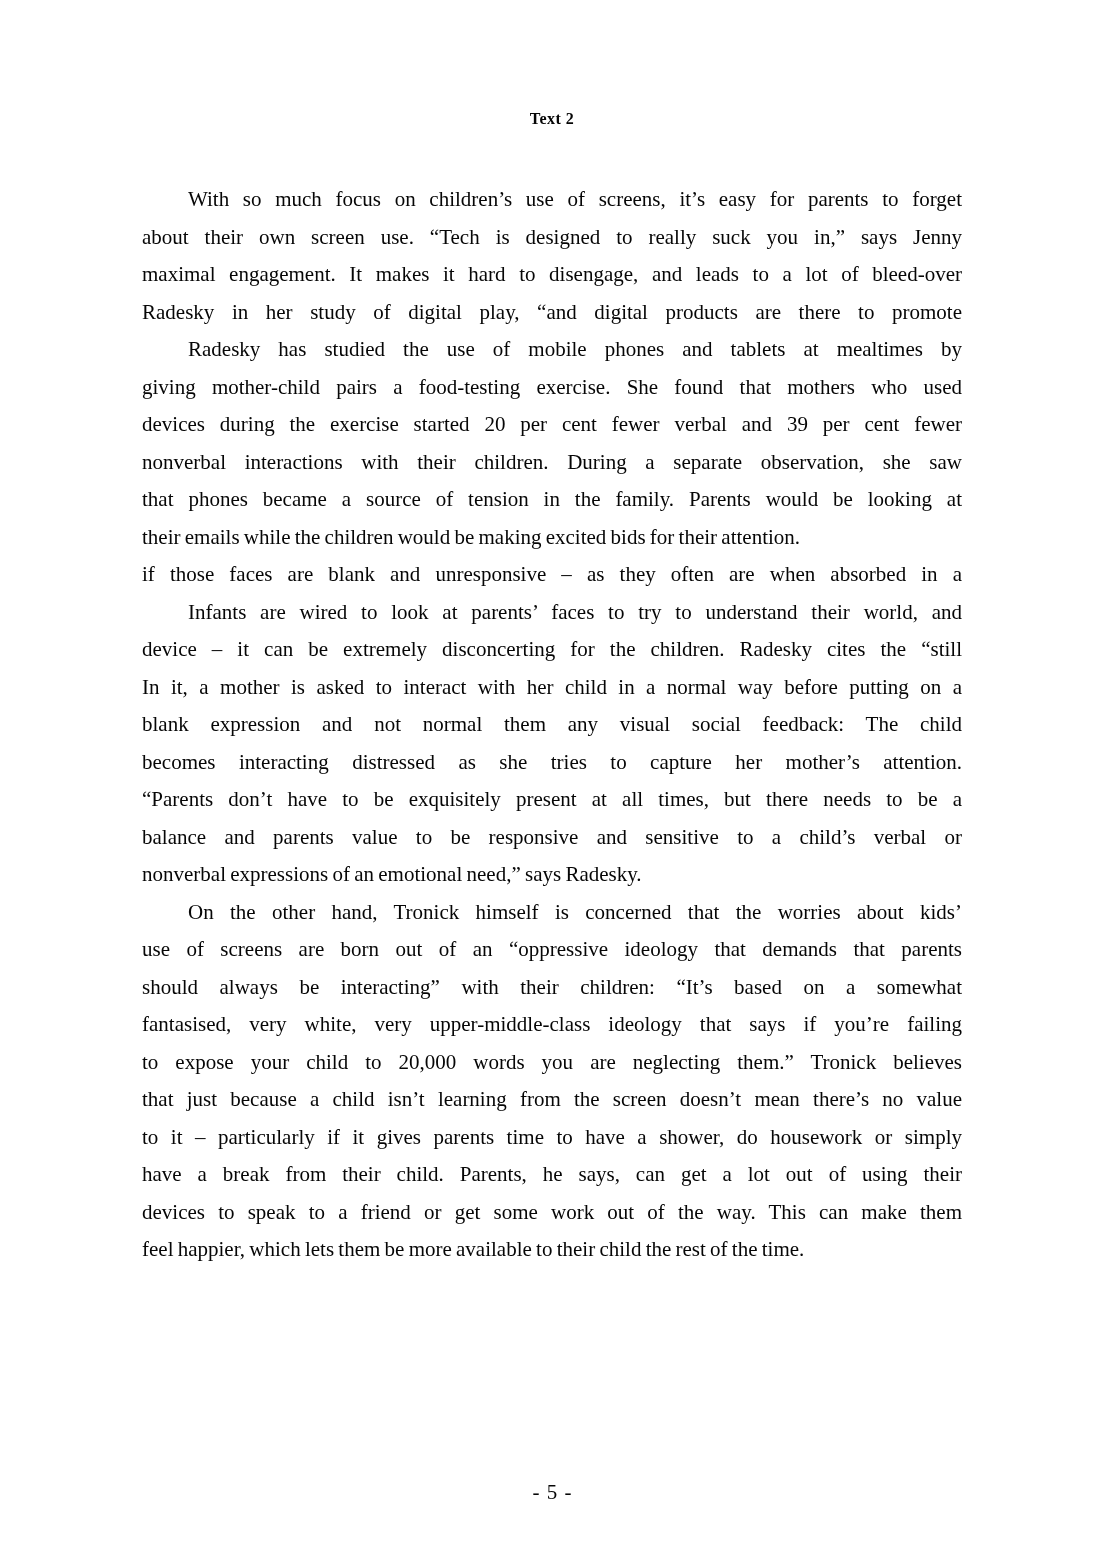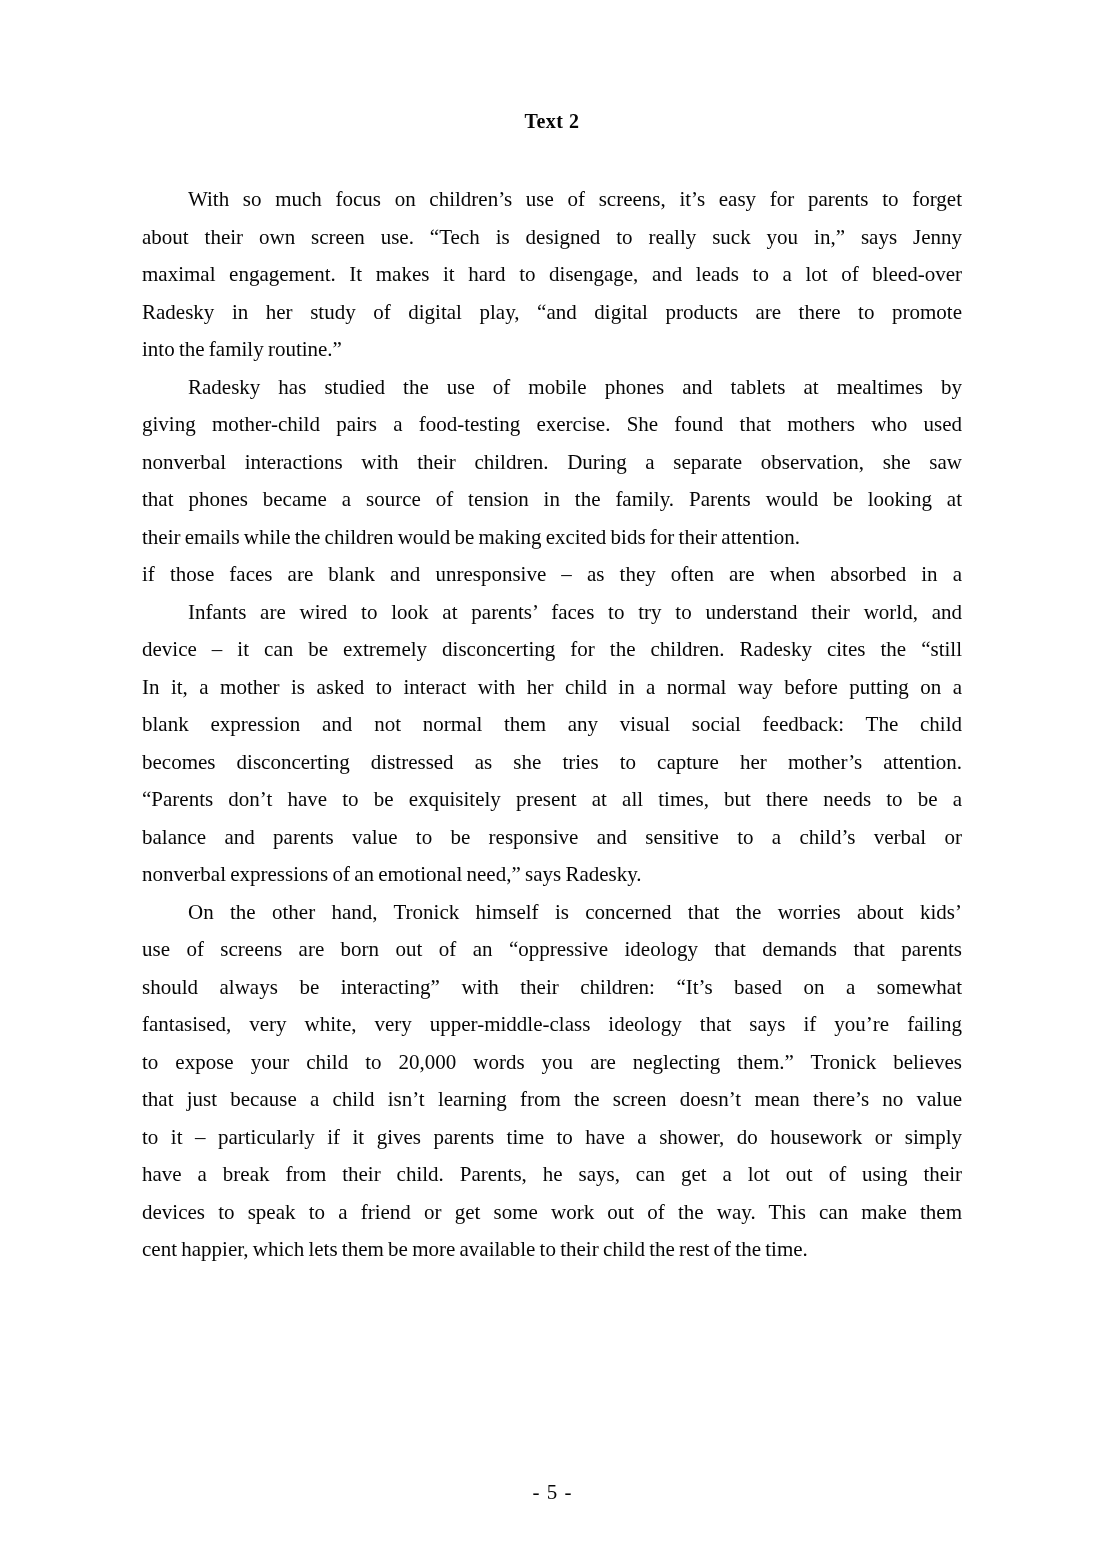--- a/index.html
+++ b/index.html
@@ -12,21 +12,21 @@
     font-family: "Liberation Serif", "DejaVu Serif", serif;
     color: #060606;
     overflow: hidden;
   }
   .title {
     position: absolute;
     left: 142px;
     top: 110px;
     width: 820px;
     text-align: center;
-    font-size: 20px;
+    font-size: 16px;
     font-weight: bold;
     letter-spacing: 0.5px;
   }
   .body-text {
     position: absolute;
     left: 142px;
     top: 181px;
     width: 820px;
     font-size: 21px;
   }
@@ -60,53 +60,53 @@
 
   <div class="title">Text 2</div>
 
   <div class="body-text">
 
     <div class="paragraph">
       <div class="tline indent">With so much focus on children’s use of screens, it’s easy for parents to forget</div>
       <div class="tline">about their own screen use. “Tech is designed to really suck you in,” says Jenny</div>
       <div class="tline">maximal engagement. It makes it hard to disengage, and leads to a lot of bleed-over</div>
       <div class="tline">Radesky in her study of digital play, “and digital products are there to promote</div>
-      <div class="tline end">into the family routine.”</div>
     </div>
 
     <div class="paragraph">
       <div class="tline indent">Radesky has studied the use of mobile phones and tablets at mealtimes by</div>
       <div class="tline">giving mother-child pairs a food-testing exercise. She found that mothers who used</div>
+      <div class="tline">devices during the exercise started 20 per cent fewer verbal and 39 per cent fewer</div>
       <div class="tline">nonverbal interactions with their children. During a separate observation, she saw</div>
       <div class="tline">that phones became a source of tension in the family. Parents would be looking at</div>
       <div class="tline end">their emails while the children would be making excited bids for their attention.</div>
     </div>
 
     <div class="paragraph">
       <div class="tline">if those faces are blank and unresponsive – as they often are when absorbed in a</div>
       <div class="tline indent">Infants are wired to look at parents’ faces to try to understand their world, and</div>
       <div class="tline">device – it can be extremely disconcerting for the children. Radesky cites the “still</div>
       <div class="tline">In it, a mother is asked to interact with her child in a normal way before putting on a</div>
       <div class="tline">blank expression and not normal them any visual social feedback: The child</div>
-      <div class="tline">becomes disconcerting distressed as she tries to capture her mother’s attention.</div>
+      <div class="tline">becomes interacting distressed as she tries to capture her mother’s attention.</div>
       <div class="tline">“Parents don’t have to be exquisitely present at all times, but there needs to be a</div>
       <div class="tline">balance and parents value to be responsive and sensitive to a child’s verbal or</div>
       <div class="tline end">nonverbal expressions of an emotional need,” says Radesky.</div>
     </div>
 
     <div class="paragraph">
       <div class="tline indent">On the other hand, Tronick himself is concerned that the worries about kids’</div>
       <div class="tline">use of screens are born out of an “oppressive ideology that demands that parents</div>
       <div class="tline">should always be interacting” with their children: “It’s based on a somewhat</div>
       <div class="tline">fantasised, very white, very upper-middle-class ideology that says if you’re failing</div>
       <div class="tline">to expose your child to 20,000 words you are neglecting them.” Tronick believes</div>
       <div class="tline">that just because a child isn’t learning from the screen doesn’t mean there’s no value</div>
       <div class="tline">to it – particularly if it gives parents time to have a shower, do housework or simply</div>
       <div class="tline">have a break from their child. Parents, he says, can get a lot out of using their</div>
       <div class="tline">devices to speak to a friend or get some work out of the way. This can make them</div>
-      <div class="tline end">cent happier, which lets them be more available to their child the rest of the time.</div>
+      <div class="tline end">feel happier, which lets them be more available to their child the rest of the time.</div>
     </div>
 
   </div>
 
   <div class="footer">- 5 -</div>
 
 </div>
 
 </body></html>

